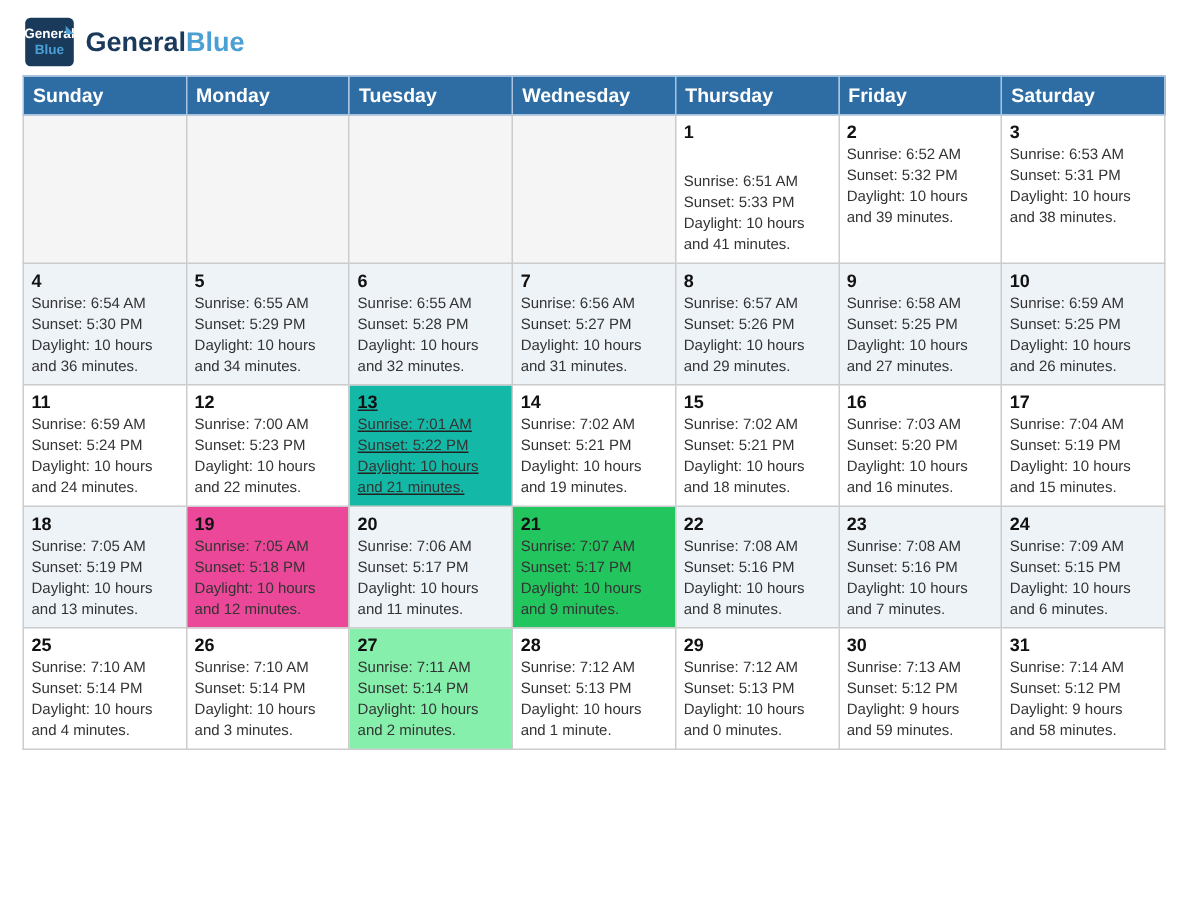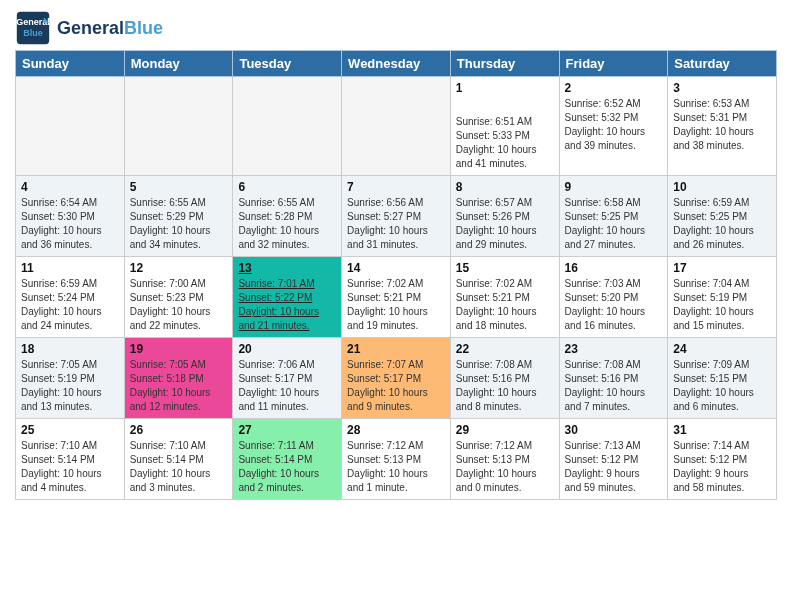--- a/index.html
+++ b/index.html
@@ -260,21 +260,21 @@
 Daylight: 10 hours
 and 12 minutes.</div>
           </td>
           <td style="background: rgb(238, 243, 248);">
             <div class="day-num">20</div>
             <div class="day-info" style="white-space: pre-line;">Sunrise: 7:06 AM
 Sunset: 5:17 PM
 Daylight: 10 hours
 and 11 minutes.</div>
           </td>
-          <td style="background: #fdba74;">
+          <td style="background: #22c55e;">
             <div class="day-num">21</div>
             <div class="day-info" style="white-space: pre-line;">Sunrise: 7:07 AM
 Sunset: 5:17 PM
 Daylight: 10 hours
 and 9 minutes.</div>
           </td>
           <td style="background: rgb(238, 243, 248);">
             <div class="day-num">22</div>
             <div class="day-info" style="white-space: pre-line;">Sunrise: 7:08 AM
 Sunset: 5:16 PM

